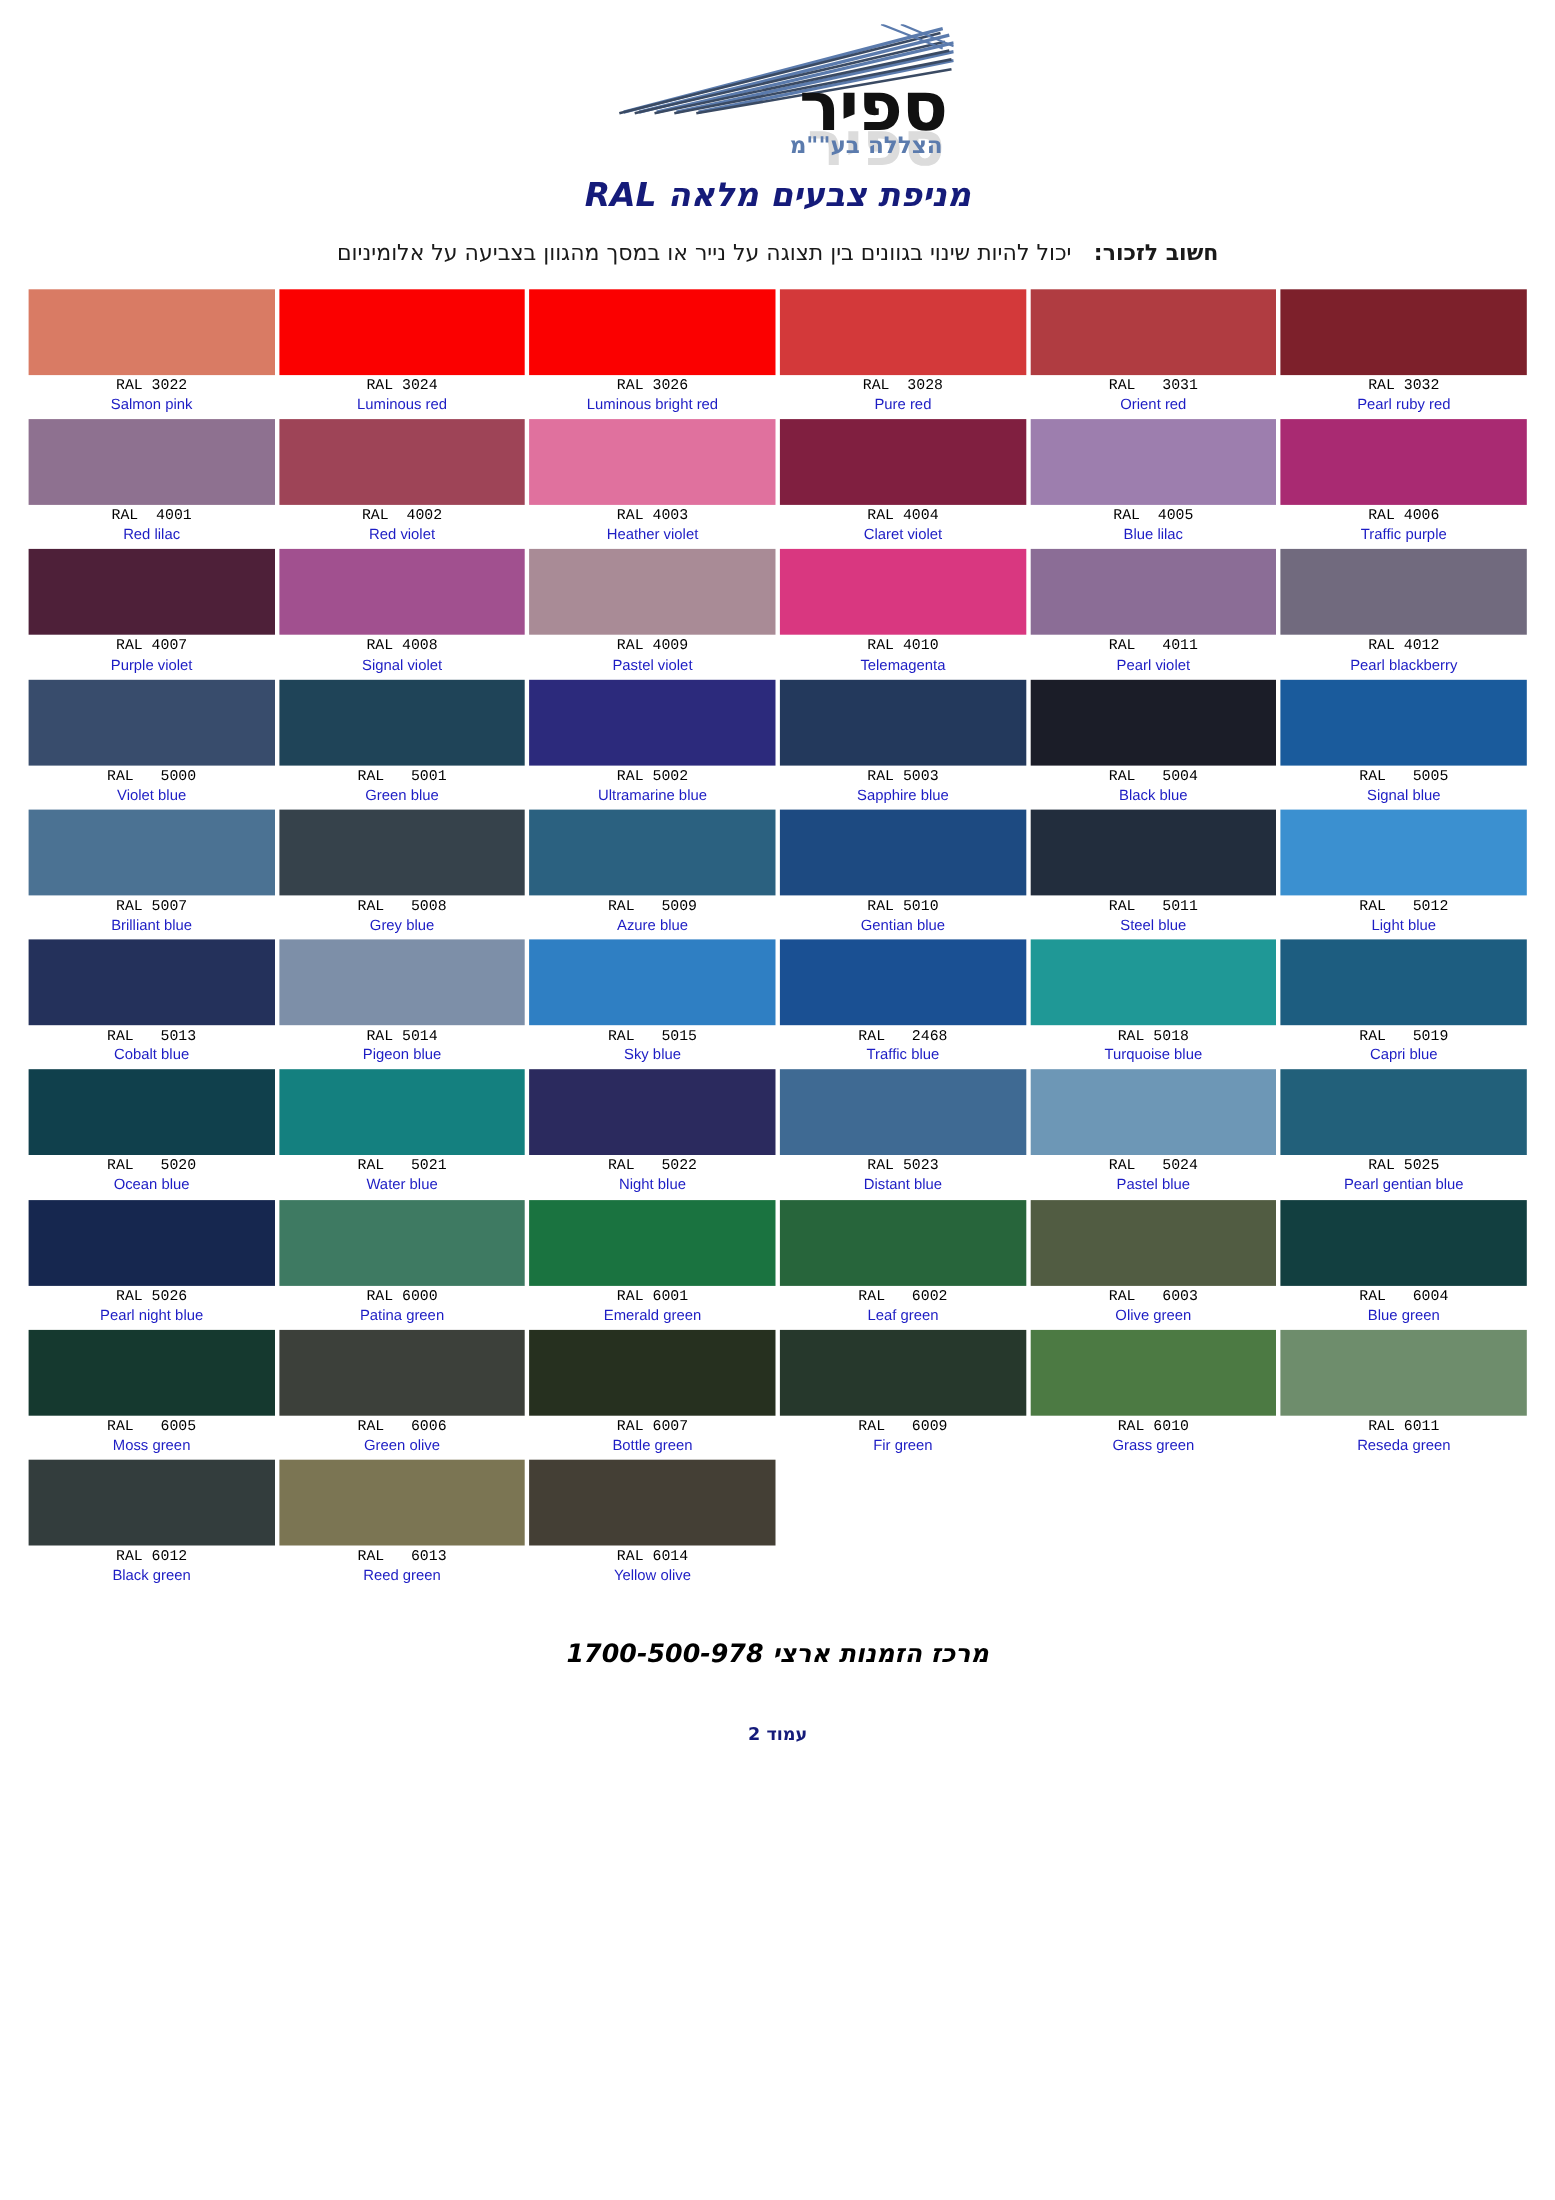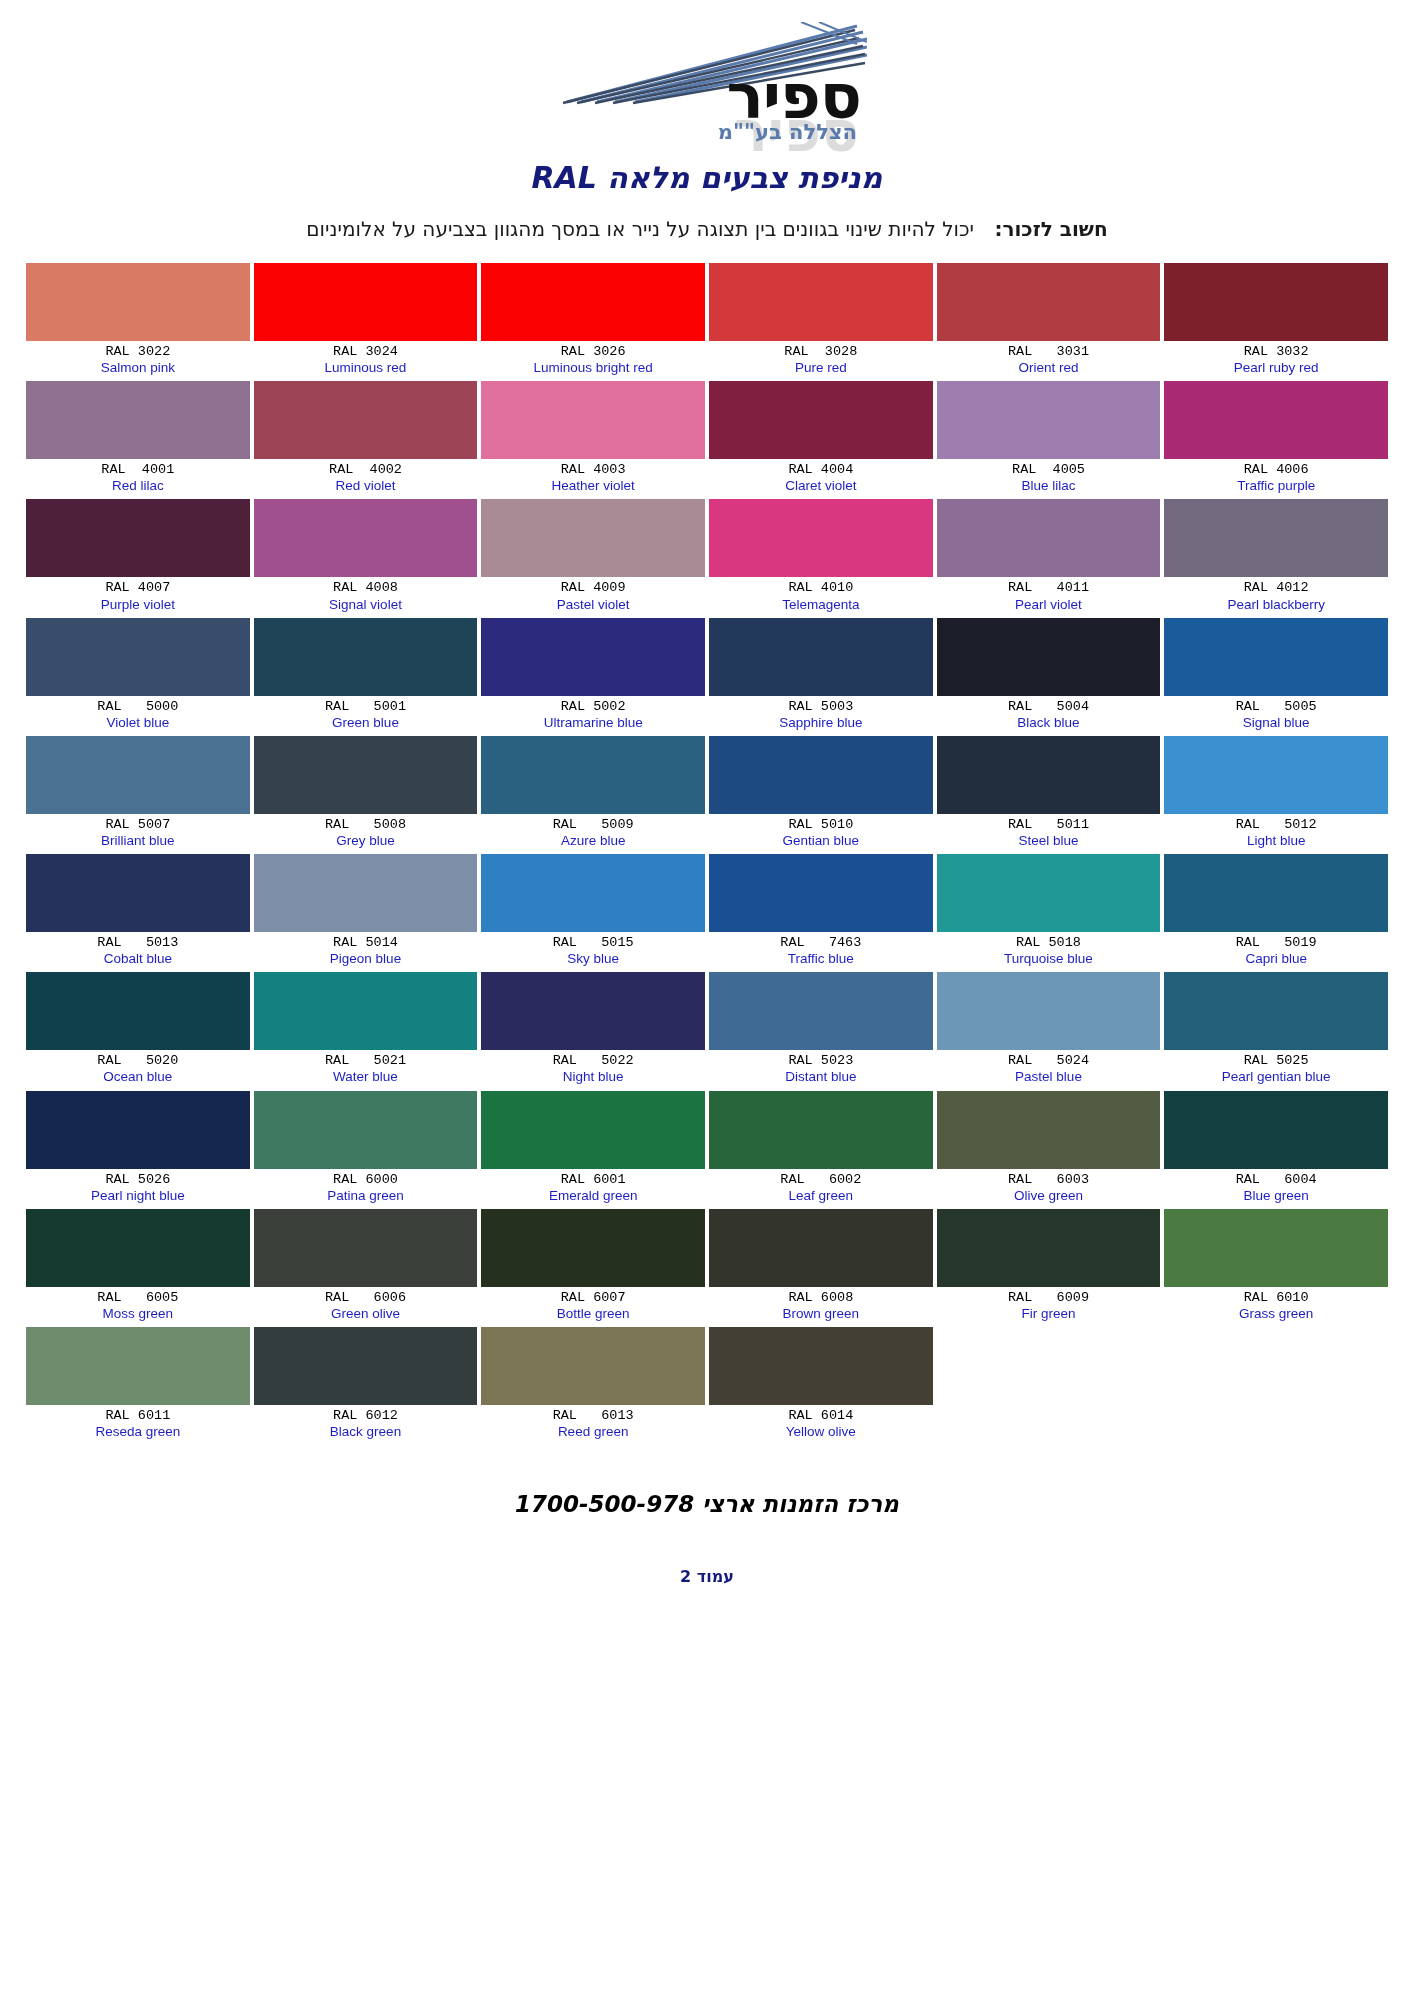--- a/index.html
+++ b/index.html
@@ -418,21 +418,21 @@
     <div class="cell">
       <div class="chip" style="background: rgb(47, 127, 195);"></div>
       <div class="cap">
         <span class="code">RAL   5015</span>
         <span class="nm">Sky blue</span>
       </div>
     </div>
     <div class="cell">
       <div class="chip" style="background: rgb(26, 80, 147);"></div>
       <div class="cap">
-        <span class="code">RAL   7463</span>
+        <span class="code">RAL   2468</span>
         <span class="nm">Traffic blue</span>
       </div>
     </div>
     <div class="cell">
       <div class="chip" style="background: rgb(31, 152, 150);"></div>
       <div class="cap">
         <span class="code">RAL 5018</span>
         <span class="nm">Turquoise blue</span>
       </div>
     </div>
@@ -542,27 +542,20 @@
       </div>
     </div>
     <div class="cell">
       <div class="chip" style="background: rgb(38, 48, 31);"></div>
       <div class="cap">
         <span class="code">RAL 6007</span>
         <span class="nm">Bottle green</span>
       </div>
     </div>
     <div class="cell">
-      <div class="chip" style="background: rgb(51, 53, 44);"></div>
-      <div class="cap">
-        <span class="code">RAL 6008</span>
-        <span class="nm">Brown green</span>
-      </div>
-    </div>
-    <div class="cell">
       <div class="chip" style="background: rgb(38, 56, 44);"></div>
       <div class="cap">
         <span class="code">RAL   6009</span>
         <span class="nm">Fir green</span>
       </div>
     </div>
     <div class="cell">
       <div class="chip" style="background: rgb(76, 122, 67);"></div>
       <div class="cap">
         <span class="code">RAL 6010</span>

